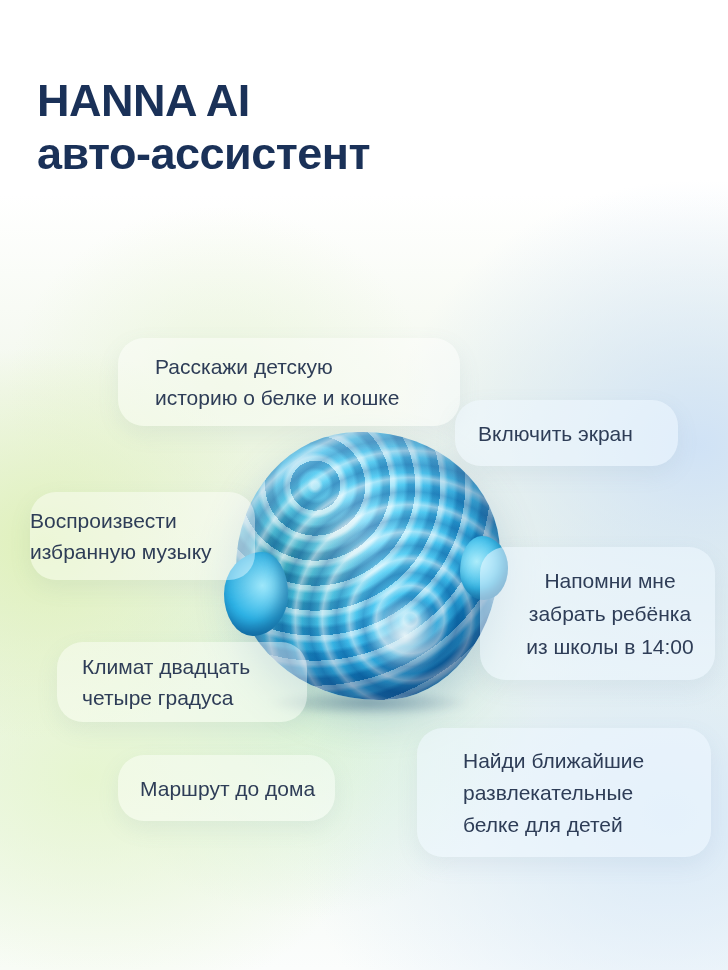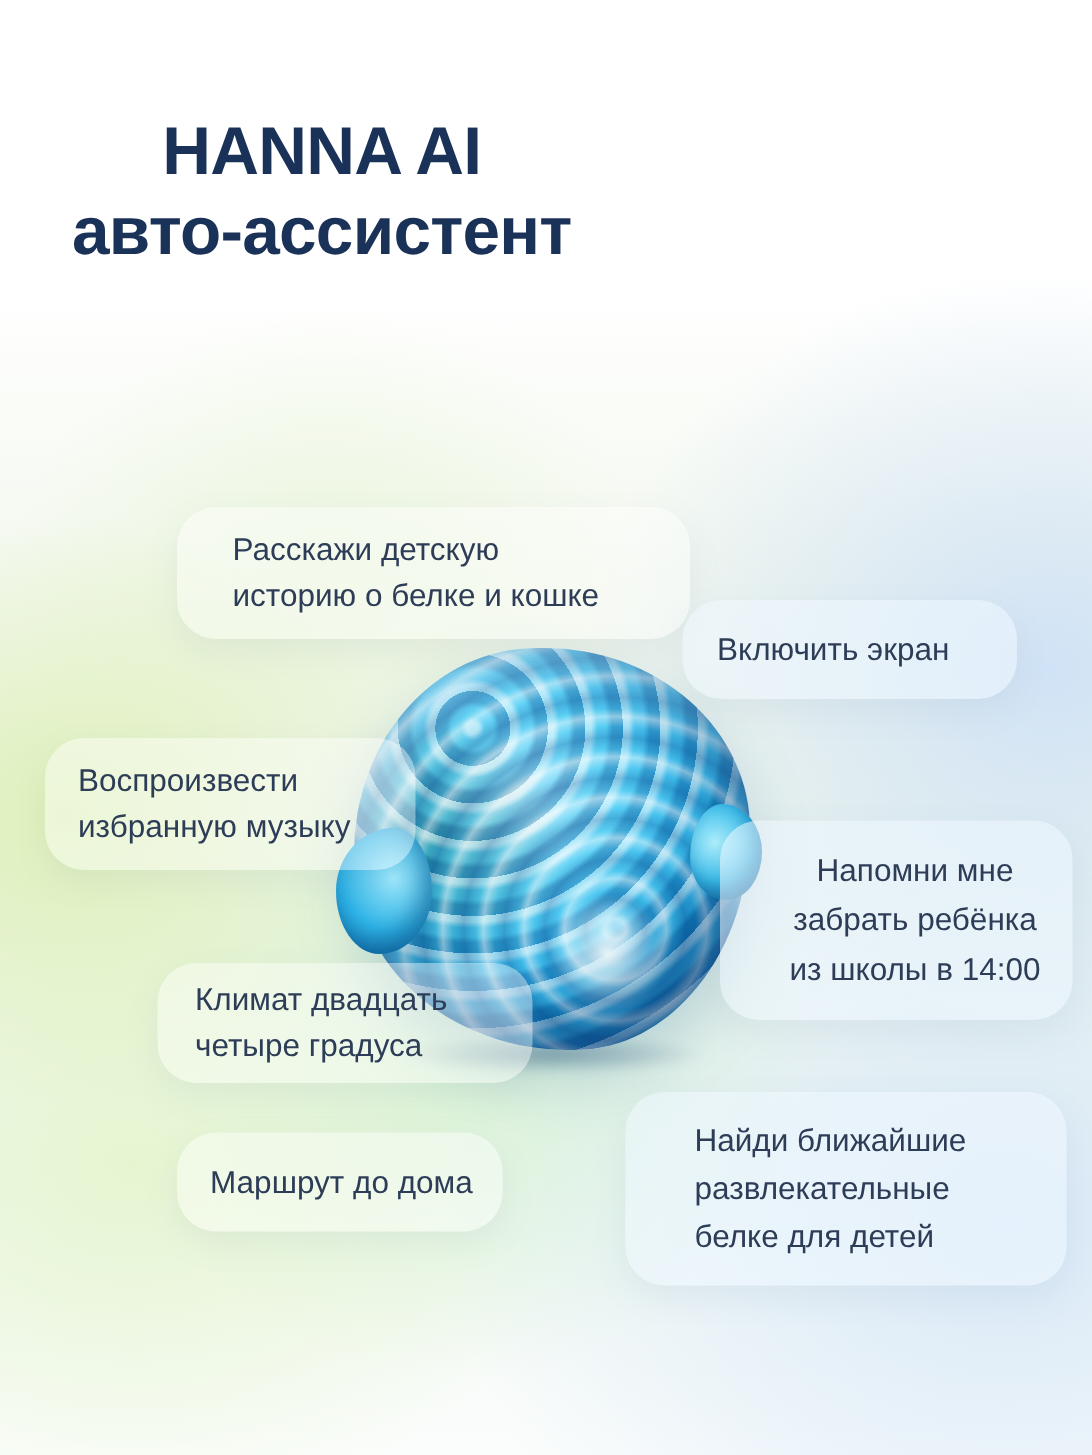--- a/index.html
+++ b/index.html
@@ -15,28 +15,27 @@
       radial-gradient(ellipse 430px 340px at 12% 80%, rgba(228,245,203,0.85) 0%, rgba(228,245,203,0) 70%),
       radial-gradient(ellipse 330px 300px at 42% 73%, rgba(206,240,210,0.70) 0%, rgba(206,240,210,0) 70%),
       radial-gradient(ellipse 300px 260px at 30% 40%, rgba(226,242,204,0.55) 0%, rgba(226,242,204,0) 70%),
       radial-gradient(ellipse 430px 370px at 96% 46%, rgba(206,225,246,0.95) 0%, rgba(206,225,246,0) 72%),
       radial-gradient(ellipse 520px 430px at 92% 84%, rgba(214,231,248,0.90) 0%, rgba(214,231,248,0) 72%),
       linear-gradient(180deg, #ffffff 0%, #ffffff 20%, #f3f8ee 40%, #edf5ea 62%, #f4f9f4 86%, #fbfdfc 100%);
   }
 
   .title {
     position: absolute;
-    left: 48px;
+    left: 37px;
     top: 74px;
     color: #1a3158;
     font-size: 45px;
     font-weight: bold;
     line-height: 53px;
     letter-spacing: -0.5px;
-    text-align: center;
   }
   .title span { display: block; }
 
   
   .orb-wrap { position: absolute; left: 230px; top: 430px; width: 276px; height: 278px; }
   .orb {
     position: absolute;
     left: 6px; top: 2px;
     width: 264px; height: 268px;
     border-radius: 47% 53% 45% 55% / 52% 46% 56% 48%;
@@ -117,32 +116,32 @@
 
   <div class="bubble tint-neutral" style="left:90px; top:338px; width:305px; height:88px; padding-left:37px;margin-left:28px;">
     <span>Расскажи детскую</span>
     <span>историю о белке и кошке</span>
   </div>
 
   <div class="bubble tint-blue" style="left:455px; top:400px; width:200px; height:66px; padding-left:23px;">
     <span>Включить экран</span>
   </div>
 
-  <div class="bubble tint-neutral" style="left:30px; top:492px; width:225px; height:88px; padding-left:22px;">
+  <div class="bubble tint-neutral" style="left:30px; top:492px; width:225px; height:88px; ">
     <span>Воспроизвести</span>
     <span>избранную музыку</span>
   </div>
 
   <div class="bubble tint-blue" style="left:480px; top:547px; width:210px; height:133px; padding-left:25px; line-height:33px;text-align:center;">
     <span>Напомни мне</span>
     <span>забрать ребёнка</span>
     <span>из школы в 14:00</span>
   </div>
 
-  <div class="bubble tint-neutral" style="left:57px; top:642px; width:225px; height:80px; padding-left:25px;margin-left:48px;">
+  <div class="bubble tint-neutral" style="left:57px; top:642px; width:225px; height:80px; padding-left:25px;">
     <span>Климат двадцать</span>
     <span>четыре градуса</span>
   </div>
 
   <div class="bubble tint-neutral" style="left:118px; top:755px; width:195px; height:66px; padding-left:22px;">
     <span>Маршрут до дома</span>
   </div>
 
   <div class="bubble tint-blue" style="left:417px; top:728px; width:248px; height:129px; padding-left:46px; line-height:32px;">
     <span>Найди ближайшие</span>

